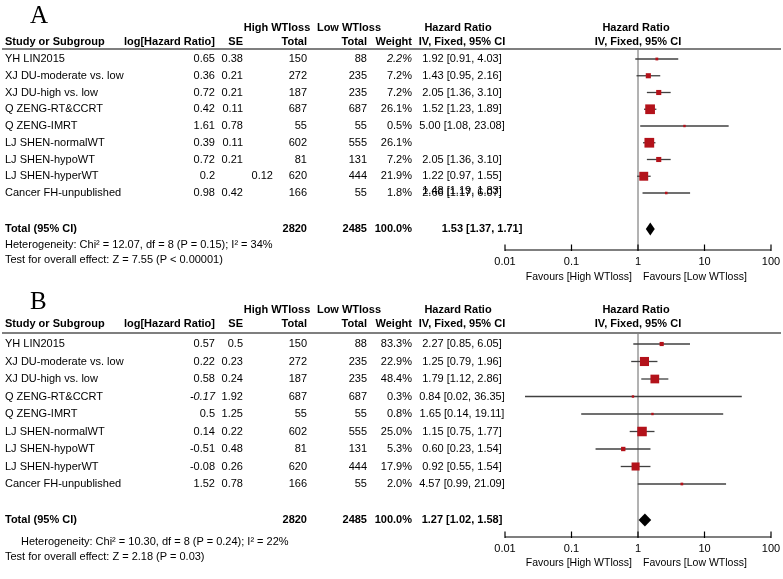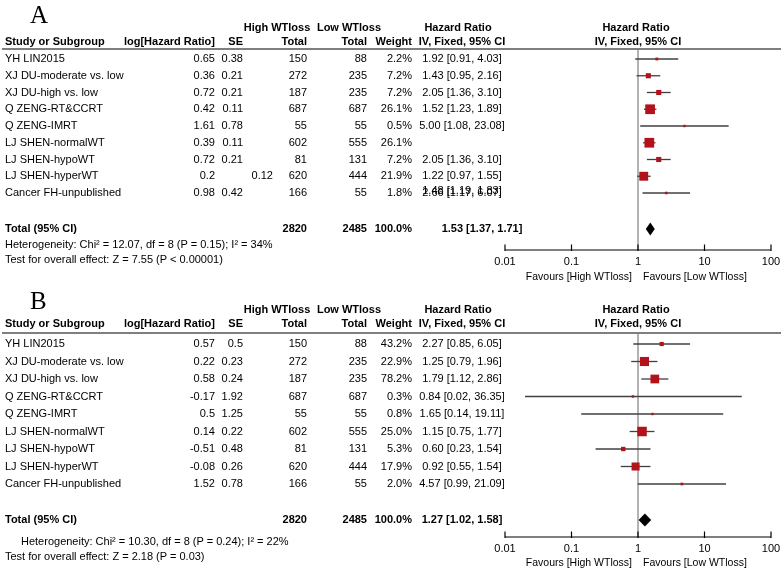--- a/index.html
+++ b/index.html
@@ -85,21 +85,21 @@
       <div class="t bold right" style="left: 247px; width: 60px; top: 35px;">Total</div>
       <div class="t bold right" style="left: 307px; width: 60px; top: 35px;">Total</div>
       <div class="t bold right" style="left: 352px; width: 60px; top: 35px;">Weight</div>
       <div class="t bold center" style="left: 407px; width: 110px; top: 35px;">IV, Fixed, 95% CI</div>
       <div class="t bold center" style="left: 583px; width: 110px; top: 35px;">IV, Fixed, 95% CI</div>
       <div class="t" style="left: 5px; top: 52px;">YH LIN2015</div>
       <div class="t right" style="left: 115px; width: 100px; top: 52px;">0.65</div>
       <div class="t right" style="left: 203px; width: 40px; top: 52px;">0.38</div>
       <div class="t right" style="left: 247px; width: 60px; top: 52px;">150</div>
       <div class="t right" style="left: 307px; width: 60px; top: 52px;">88</div>
-      <div class="t right" style="left: 352px; width: 60px; top: 52px;">2.2%</div>
+      <div class="t right" style="left: 352px; width: 60px; top: 52px; font-style: italic;">2.2%</div>
       <div class="t center" style="left: 406px; width: 112px; top: 52px;">1.92 [0.91, 4.03]</div>
       <div class="t" style="left: 5px; top: 68.75px;">XJ DU-moderate vs. low</div>
       <div class="t right" style="left: 115px; width: 100px; top: 68.75px;">0.36</div>
       <div class="t right" style="left: 203px; width: 40px; top: 68.75px;">0.21</div>
       <div class="t right" style="left: 247px; width: 60px; top: 68.75px;">272</div>
       <div class="t right" style="left: 307px; width: 60px; top: 68.75px;">235</div>
       <div class="t right" style="left: 352px; width: 60px; top: 68.75px;">7.2%</div>
       <div class="t center" style="left: 406px; width: 112px; top: 68.75px;">1.43 [0.95, 2.16]</div>
       <div class="t" style="left: 5px; top: 85.5px;">XJ DU-high vs. low</div>
       <div class="t right" style="left: 115px; width: 100px; top: 85.5px;">0.72</div>
@@ -175,38 +175,38 @@
       <div class="t bold right" style="left: 247px; width: 60px; top: 317px;">Total</div>
       <div class="t bold right" style="left: 307px; width: 60px; top: 317px;">Total</div>
       <div class="t bold right" style="left: 352px; width: 60px; top: 317px;">Weight</div>
       <div class="t bold center" style="left: 407px; width: 110px; top: 317px;">IV, Fixed, 95% CI</div>
       <div class="t bold center" style="left: 583px; width: 110px; top: 317px;">IV, Fixed, 95% CI</div>
       <div class="t" style="left: 5px; top: 337px;">YH LIN2015</div>
       <div class="t right" style="left: 115px; width: 100px; top: 337px;">0.57</div>
       <div class="t right" style="left: 203px; width: 40px; top: 337px;">0.5</div>
       <div class="t right" style="left: 247px; width: 60px; top: 337px;">150</div>
       <div class="t right" style="left: 307px; width: 60px; top: 337px;">88</div>
-      <div class="t right" style="left: 352px; width: 60px; top: 337px;">43.2%</div>
+      <div class="t right" style="left: 352px; width: 60px; top: 337px;">83.3%</div>
       <div class="t center" style="left: 406px; width: 112px; top: 337px;">2.27 [0.85, 6.05]</div>
       <div class="t" style="left: 5px; top: 354.5px;">XJ DU-moderate vs. low</div>
       <div class="t right" style="left: 115px; width: 100px; top: 354.5px;">0.22</div>
       <div class="t right" style="left: 203px; width: 40px; top: 354.5px;">0.23</div>
       <div class="t right" style="left: 247px; width: 60px; top: 354.5px;">272</div>
       <div class="t right" style="left: 307px; width: 60px; top: 354.5px;">235</div>
       <div class="t right" style="left: 352px; width: 60px; top: 354.5px;">22.9%</div>
       <div class="t center" style="left: 406px; width: 112px; top: 354.5px;">1.25 [0.79, 1.96]</div>
       <div class="t" style="left: 5px; top: 372px;">XJ DU-high vs. low</div>
       <div class="t right" style="left: 115px; width: 100px; top: 372px;">0.58</div>
       <div class="t right" style="left: 203px; width: 40px; top: 372px;">0.24</div>
       <div class="t right" style="left: 247px; width: 60px; top: 372px;">187</div>
       <div class="t right" style="left: 307px; width: 60px; top: 372px;">235</div>
-      <div class="t right" style="left: 352px; width: 60px; top: 372px;">78.2%</div>
+      <div class="t right" style="left: 352px; width: 60px; top: 372px;">48.4%</div>
       <div class="t center" style="left: 406px; width: 112px; top: 372px;">1.79 [1.12, 2.86]</div>
       <div class="t" style="left: 5px; top: 389.5px;">Q ZENG-RT&amp;CCRT</div>
-      <div class="t right" style="left: 115px; width: 100px; top: 389.5px;">-0.17</div>
+      <div class="t right" style="left: 115px; width: 100px; top: 389.5px; font-style: italic;">-0.17</div>
       <div class="t right" style="left: 203px; width: 40px; top: 389.5px;">1.92</div>
       <div class="t right" style="left: 247px; width: 60px; top: 389.5px;">687</div>
       <div class="t right" style="left: 307px; width: 60px; top: 389.5px;">687</div>
       <div class="t right" style="left: 352px; width: 60px; top: 389.5px;">0.3%</div>
       <div class="t center" style="left: 406px; width: 112px; top: 389.5px;">0.84 [0.02, 36.35]</div>
       <div class="t" style="left: 5px; top: 407px;">Q ZENG-IMRT</div>
       <div class="t right" style="left: 115px; width: 100px; top: 407px;">0.5</div>
       <div class="t right" style="left: 203px; width: 40px; top: 407px;">1.25</div>
       <div class="t right" style="left: 247px; width: 60px; top: 407px;">55</div>
       <div class="t right" style="left: 307px; width: 60px; top: 407px;">55</div>

